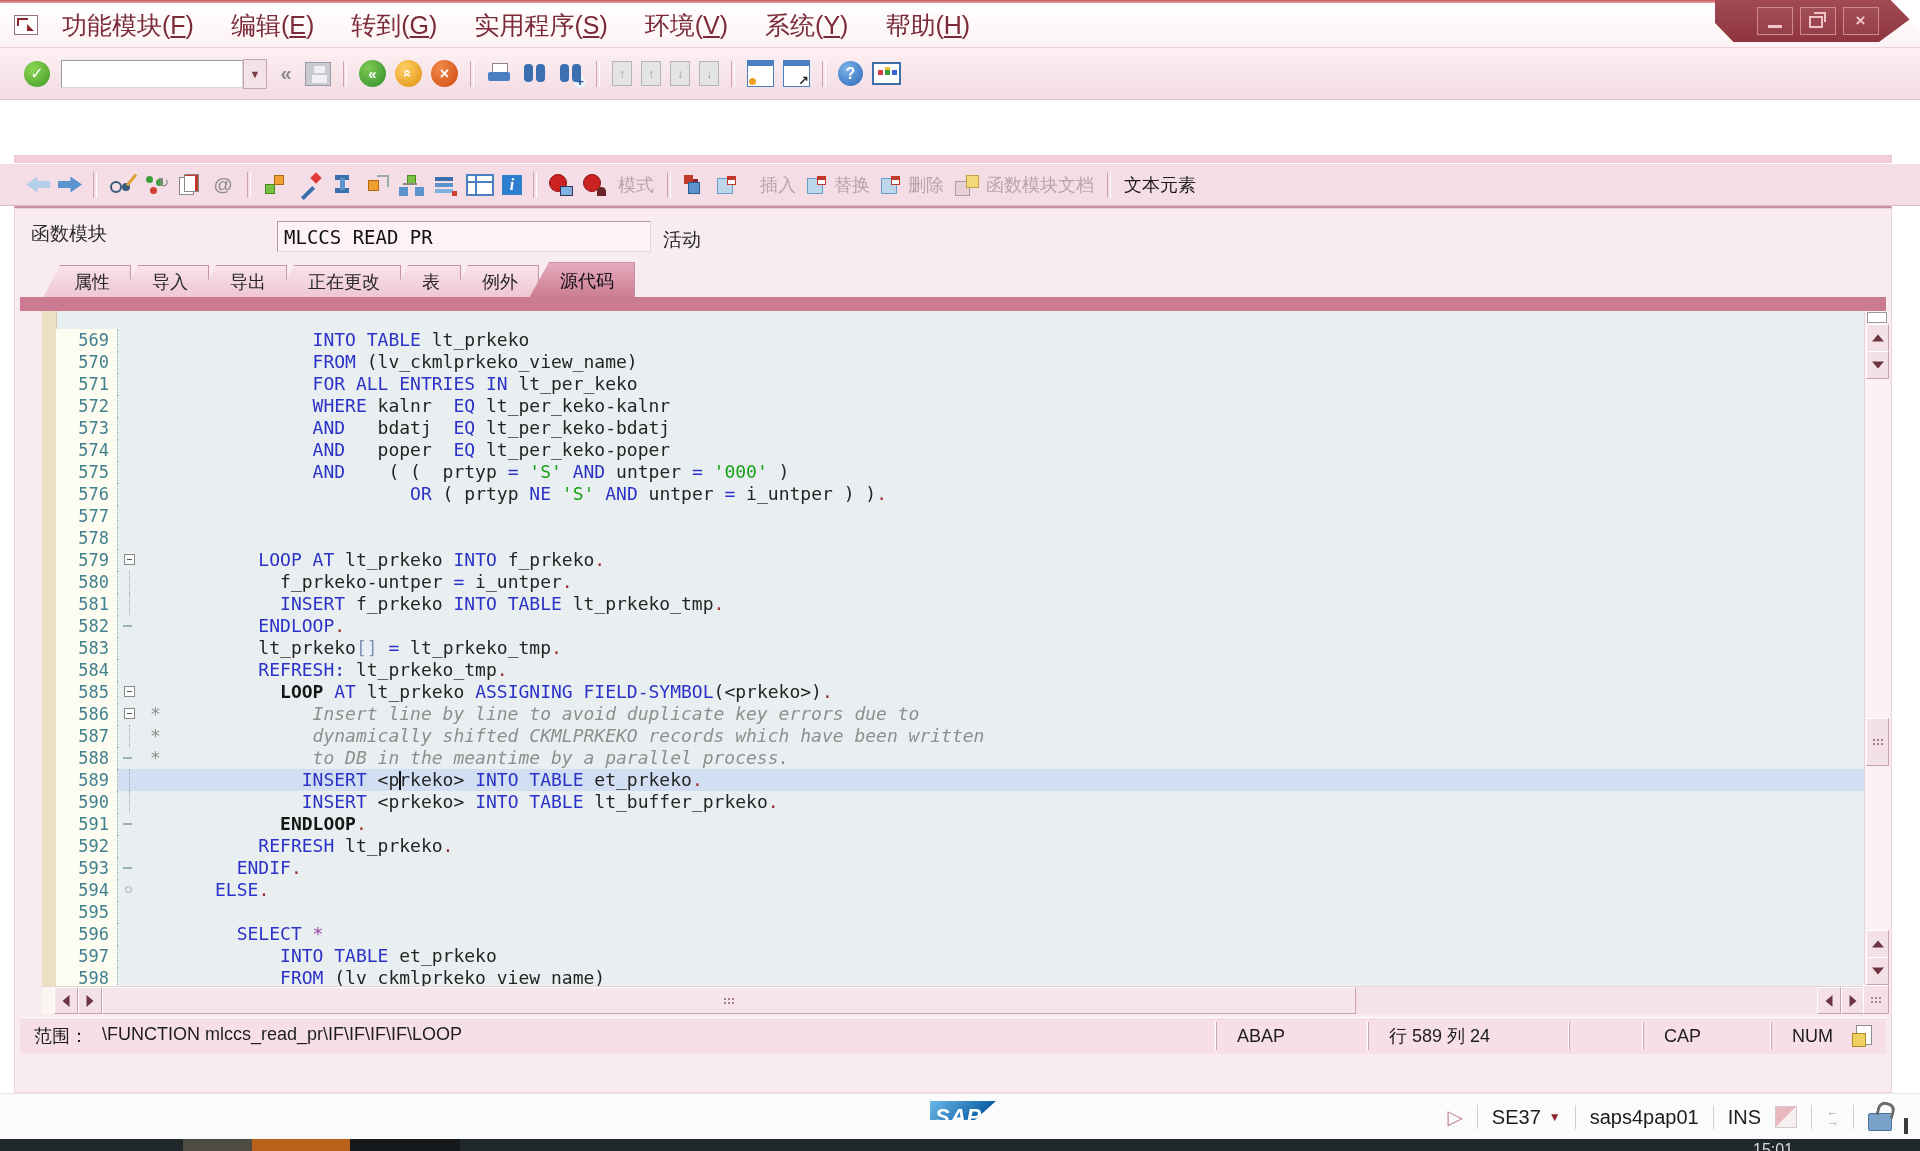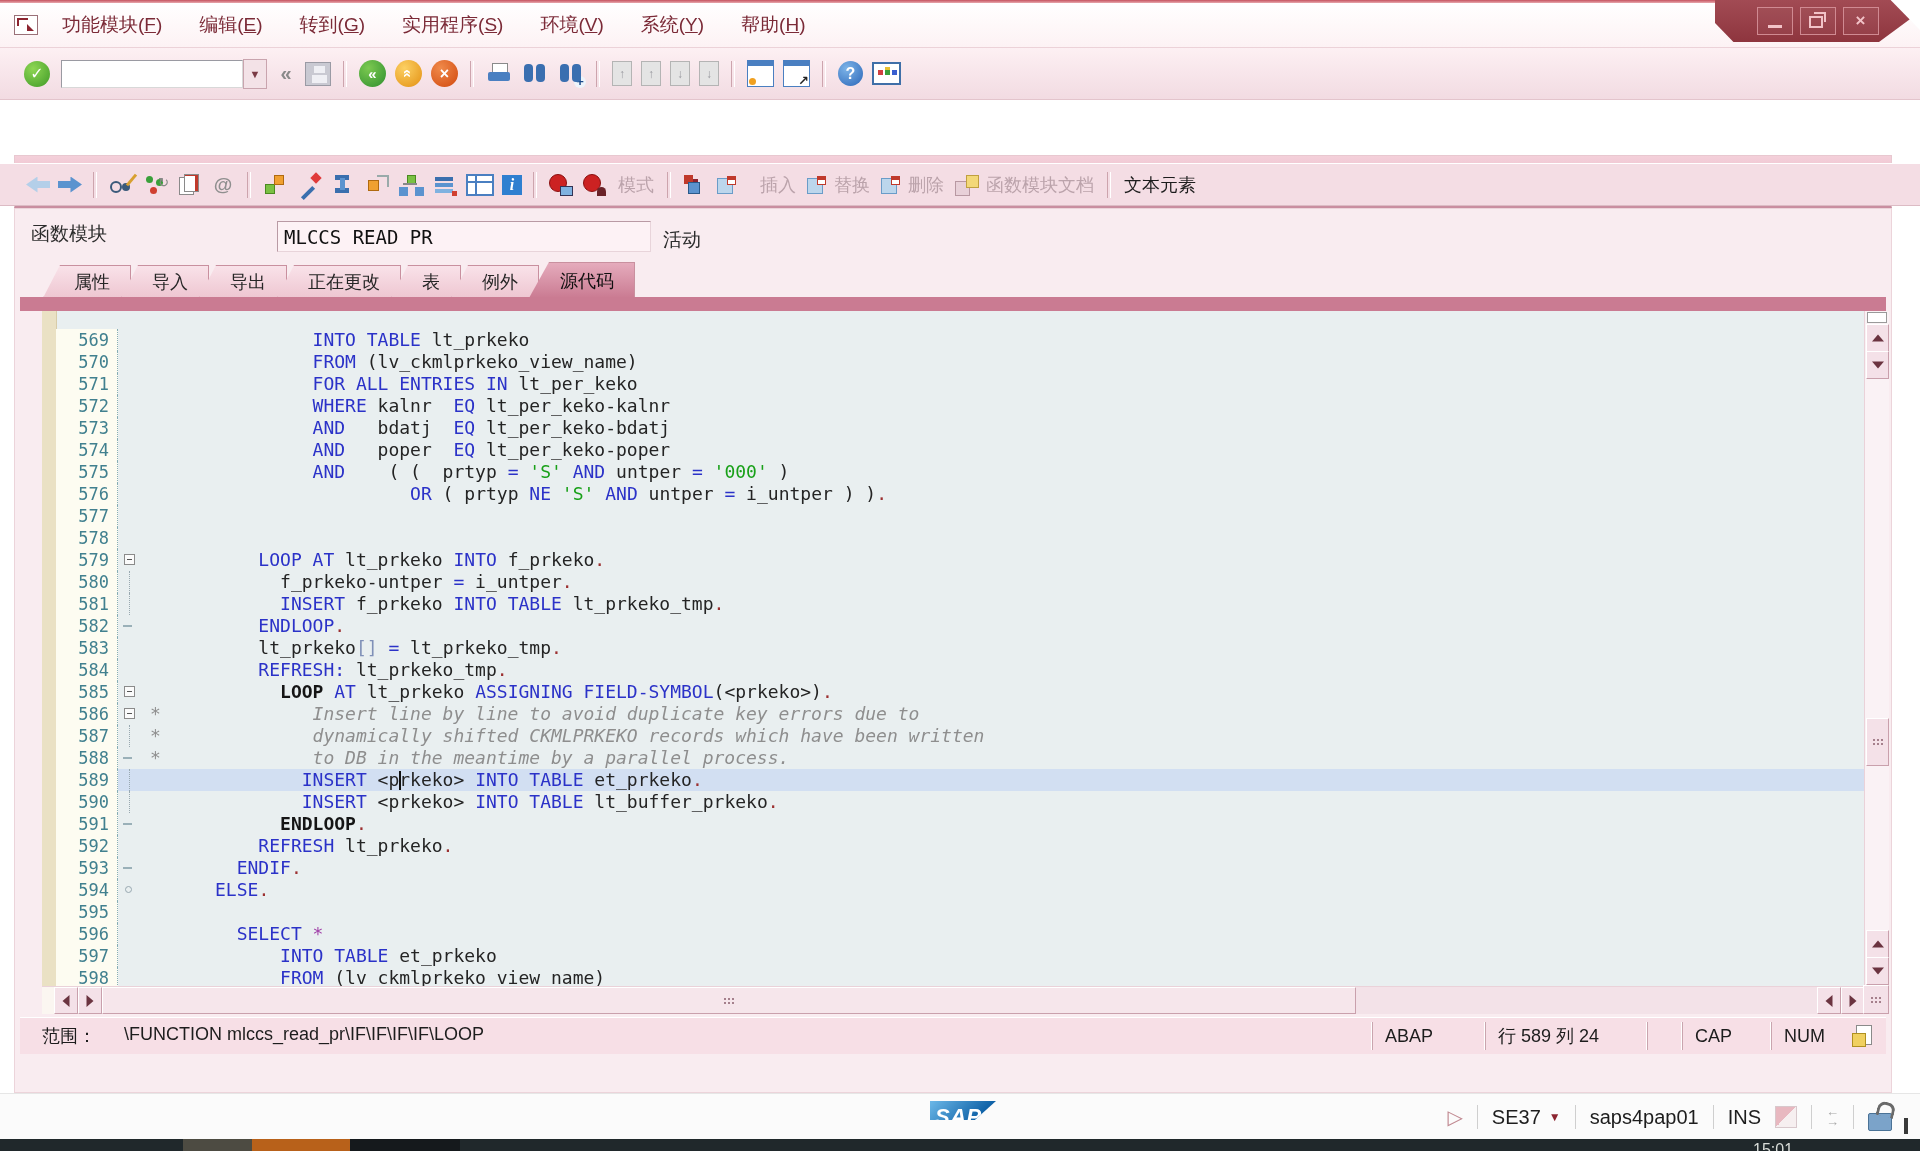--- a/index.html
+++ b/index.html
@@ -8,21 +8,21 @@
   
   .topline{position:absolute;left:0;top:0;width:100%;height:3px;background:linear-gradient(#c5535f,#e8a8ae);}
   
   .menubar{position:absolute;left:0;top:3px;width:100%;height:44px;
            background:linear-gradient(#ffffff,#fdf2f4);border-bottom:1px solid #ecd2d8;
            display:flex;align-items:center;}
   .sysicon{width:22px;height:18px;margin-left:14px;border:1px solid #9a7078;background:#fff;position:relative;}
   .sysicon::before{content:"";position:absolute;left:2px;top:2px;width:9px;height:6px;border:2px solid #8c2430;border-right:none;border-bottom:none;}
   .sysicon::after{content:"";position:absolute;right:3px;bottom:3px;width:0;height:0;border-left:7px solid #8c2430;border-top:7px solid transparent;}
   .menu-items{display:flex;gap:33px;margin-left:22px;}
-  .menu-item{font-size:19px;color:#7b2a37;white-space:nowrap;padding:2px 2px;}
+  .menu-item{font-size:25px;color:#7b2a37;white-space:nowrap;padding:2px 2px;}
   .menu-item .mn{text-decoration:underline;}
   
   .winctl{position:absolute;top:0;right:0;width:205px;height:42px;background:linear-gradient(#a24b54,#8e353e);
           clip-path:polygon(5% 0,100% 0,100% 28%,80% 100%,9% 100%,0 55%,0 0);
           display:flex;align-items:center;justify-content:center;gap:7px;z-index:50;}
   .wbtn{width:34px;height:26px;border:1px solid #d08a92;background:rgba(255,255,255,0.04);
         display:flex;align-items:center;justify-content:center;color:#f2c3c8;font-size:17px;font-weight:bold;position:relative;}
   .wbtn .bar{width:14px;height:3px;background:#f2c3c8;margin-top:10px;}
   .wbtn .rest{width:10px;height:8px;border:2px solid #f2c3c8;position:relative;top:1px;left:-2px;}
   .wbtn .rest::before{content:"";position:absolute;left:3px;top:-6px;width:10px;height:8px;border:2px solid #f2c3c8;border-left:none;border-bottom:none;}
@@ -166,23 +166,23 @@
   .dots{position:absolute;left:50%;top:50%;width:2px;height:2px;background:#a5808c;transform:translate(-5px,-3px);
         box-shadow:4px 0 #a5808c,8px 0 #a5808c,0 4px #a5808c,4px 4px #a5808c,8px 4px #a5808c;}
   .hpad{width:12px;background:#fbf6f1;flex:none;}
   .hbtn{width:22px;flex:none;}
   .htrack{flex:1;position:relative;background:#f3e2e8;}
   .hthumb{position:absolute;left:0;top:0;bottom:0;width:73%;background:#f6e6eb;border:1px solid;border-color:#fff #c9a0ac #c9a0ac #fff;}
   .corner{position:absolute;right:0;bottom:0;width:24px;height:27px;}
   
   .statusbar{position:absolute;left:5px;top:808px;width:1866px;height:36px;background:#f7dfe6;
              border-top:1px solid #fff;display:flex;align-items:center;font-size:18px;color:#1d1d1d;}
-  .scope{display:flex;gap:28px;margin-left:22px;flex:1;white-space:nowrap;}
-  .scell{height:28px;display:flex;align-items:center;padding-left:12px;box-sizing:border-box;
-         border-left:1px solid #c9a5ae;box-shadow:-1px 0 0 #fff;flex:none;white-space:nowrap;}
+  .scope{display:flex;gap:14px;margin-left:14px;flex:1;white-space:nowrap;}
+  .scell{height:28px;display:flex;align-items:center;padding-left:20px;box-sizing:border-box;
+         border-left:1px solid #c9a5ae;box-shadow:-1px 0 0 #fff;flex:none;white-space:nowrap;margin-left:39px;}
   .sicon{width:20px;height:22px;position:relative;margin-left:6px;}
   .sicon::before{content:"";position:absolute;left:4px;top:0;width:14px;height:18px;background:#fff;border:1px solid #8a8a8a;}
   .sicon::after{content:"";position:absolute;left:0px;bottom:0px;width:12px;height:12px;background:#f0d060;border:1px solid #b09020;}
   
   .bottomstrip{position:absolute;left:0;top:1093px;width:100%;height:46px;background:#fbfbfb;border-top:1px solid #e6e6e6;}
   .saplogo{position:absolute;left:930px;top:7px;width:66px;height:19px;
            background:linear-gradient(135deg,#6cb8e8 0%,#1063a8 75%);
            clip-path:polygon(0 0,100% 0,68% 100%,0 100%);
            color:#fff;font-weight:bold;font-style:italic;font-size:22px;line-height:32px;padding-left:5px;box-sizing:border-box;letter-spacing:0.5px;}
   .sessinfo{position:absolute;right:28px;top:0;height:46px;display:flex;align-items:center;gap:14px;font-size:20px;color:#1d1d1d;}

